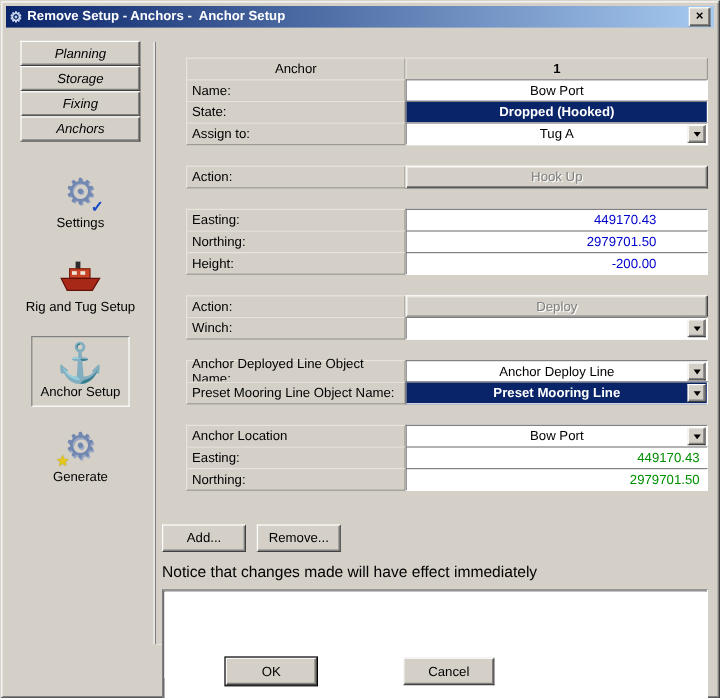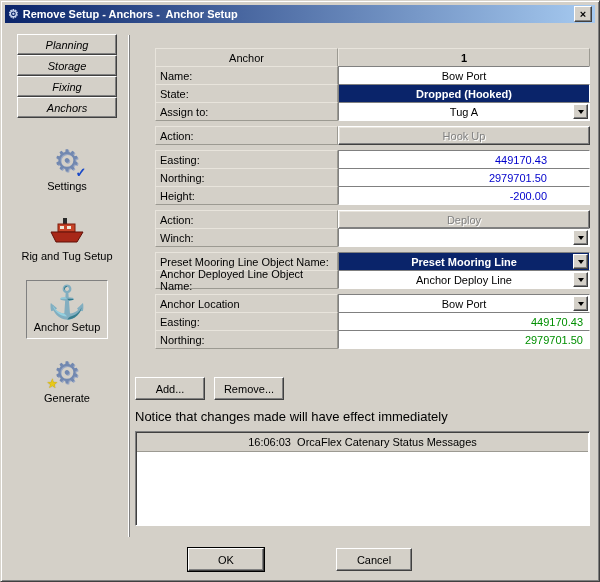--- a/index.html
+++ b/index.html
@@ -46,21 +46,21 @@
   .gear-glyph{font-size:30px;line-height:30px;color:#7288b0;text-shadow:1px 1px 0 #9aa8c4;}
   .anchor-glyph{font-size:32px;line-height:32px;color:#15397e;}
   .mini-check{position:absolute;right:-6px;bottom:-3px;color:#1848c8;font-weight:bold;font-size:13px;}
   .mini-star{position:absolute;left:-7px;bottom:-2px;color:#e8c818;font-size:13px;text-shadow:0 0 1px #907800;}
   
   .main{
     position:absolute;top:34px;left:128px;right:9px;bottom:44px;
     border-left:1px solid #808080;box-shadow:-1px 0 0 #fff;
     padding:14px 0 0 5px;box-sizing:border-box;
   }
-  .form-group{margin-bottom:6px;padding-left:20px;}
+  .form-group{margin-bottom:18px;padding-left:20px;}
   .frow{display:flex;height:19px;margin-top:-1px;}
   .lbl{
     width:183px;flex:0 0 183px;background:var(--face,#d4d0c8);
     border:1px solid #9c9a92;border-top-color:#e8e4dc;border-left-color:#e8e4dc;
     padding:0 4px;display:flex;align-items:center;box-sizing:border-box;
   }
   .lbl.center{justify-content:center;}
   .val{
     flex:1;background:#fff;position:relative;
     border:1px solid;border-color:#808080 #fff #fff #808080;
@@ -240,37 +240,37 @@
           <span class="combo-text"></span>
           <span class="drop-btn">
               <span class="tri"></span>
             </span>
         </div>
       </div>
     </div>
 
     <div class="form-group">
       <div class="frow">
+        <div class="lbl">Anchor Deployed Line Object Name:</div>
+        <div class="val combo">
+          <span class="combo-text">Anchor Deploy Line</span>
+          <span class="drop-btn">
+              <span class="tri"></span>
+            </span>
+        </div>
+      </div>
+      <div class="frow">
         <div class="lbl">Preset Mooring Line Object Name:</div>
         <div class="val combo sel">
           <span class="combo-text">Preset Mooring Line</span>
           <span class="drop-btn">
               <span class="tri"></span>
             </span>
         </div>
       </div>
-      <div class="frow">
-        <div class="lbl">Anchor Deployed Line Object Name:</div>
-        <div class="val combo">
-          <span class="combo-text">Anchor Deploy Line</span>
-          <span class="drop-btn">
-              <span class="tri"></span>
-            </span>
-        </div>
-      </div>
     </div>
 
     <div class="form-group">
       <div class="frow">
         <div class="lbl">Anchor Location</div>
         <div class="val combo">
           <span class="combo-text">Bow Port</span>
           <span class="drop-btn">
               <span class="tri"></span>
             </span>
@@ -287,21 +287,20 @@
     </div>
 
     <div class="btn-row">
       <div class="push-btn">Add...</div>
       <div class="push-btn">Remove...</div>
     </div>
 
     <div class="notice">Notice that changes made will have effect immediately</div>
 
     <div class="status-box">
-      <div class="status-header">16:06:03  OrcaFlex Catenary Status Messages</div>
       <div class="status-body"></div>
     </div>
   </div>
 
   <div class="bottombar">
     <div class="dlg-btn default">OK</div>
     <div class="dlg-btn">Cancel</div>
   </div>
 
 </div>

